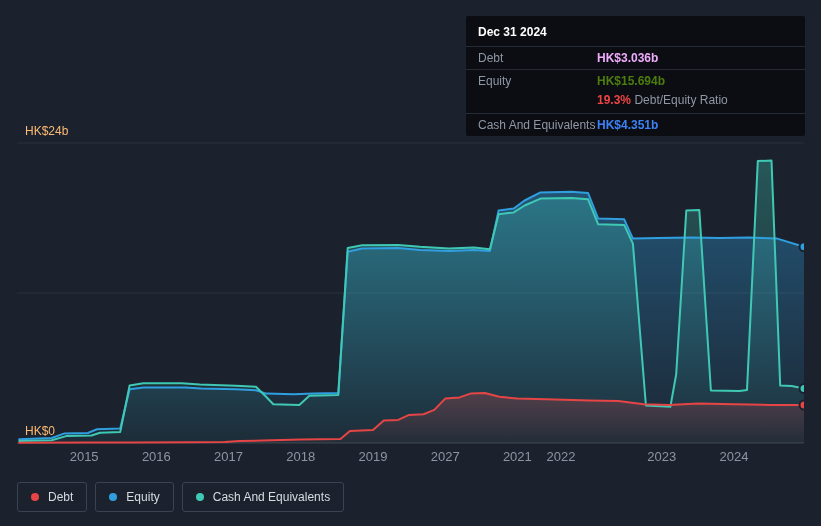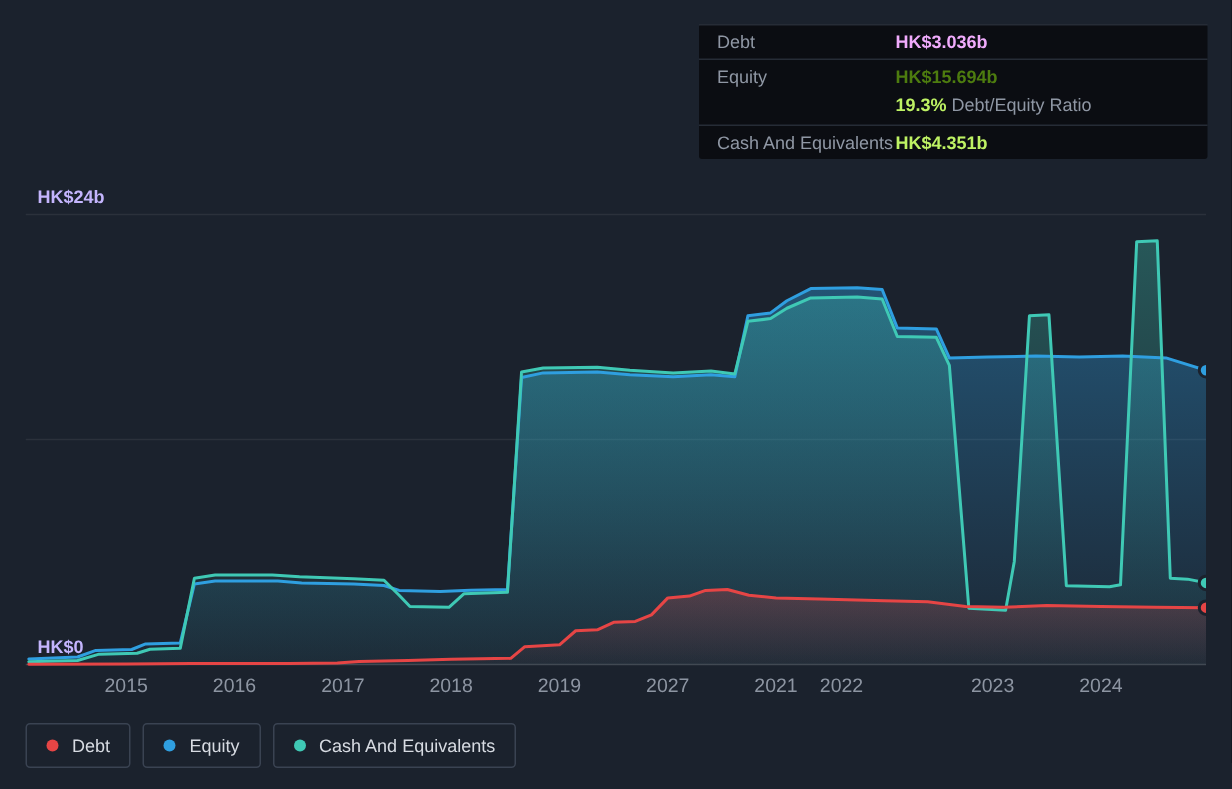--- a/index.html
+++ b/index.html
@@ -7,59 +7,60 @@
          font-family:"Liberation Sans",sans-serif;}
   
   .tooltip{position:absolute;left:466px;top:16px;width:339px;background:#0b0d12;z-index:6;
            font-size:12px;border-radius:2px;}
   .tt-header{padding:9px 12px 7px;color:#ffffff;font-weight:700;}
   .tt-div{height:1px;background:#262c36;}
   .tt-row{display:flex;align-items:baseline;padding:4px 12px;}
   .tt-label{flex:0 0 119px;color:#8f97a4;}
   .tt-value{font-weight:700;}
   .tt-ratio{padding:1px 12px 6px 131px;color:#8f97a4;}
-  .tt-ratio b{color:#bef264;font-weight:700;}
+  .tt-ratio b{color:#ef4444;font-weight:700;}
   
-  .y-label{position:absolute;left:25px;color:#c4b5fd;font-weight:700;font-size:12px;z-index:3;text-align:center;}
+  .y-label{position:absolute;left:25px;color:#fdba74;font-weight:400;font-size:12px;z-index:3;text-align:center;}
   .y-label.top{top:124px;}
   .y-label.bottom{top:424px;}
   #x-axis{position:absolute;left:0;top:449px;width:100%;height:16px;}
   .x-tick{position:absolute;top:0;transform:translateX(-50%);font-size:13px;color:#8d95a2;}
   
   #chart-wrap{position:absolute;left:17px;top:140px;width:787px;height:310px;}
   
   .legend{position:absolute;left:17px;top:482px;display:flex;gap:8px;}
   .legend-item{display:flex;align-items:center;gap:9px;border:1px solid #3a4352;border-radius:3px;
                padding:7px 13px;font-size:12px;color:#d7dbe2;cursor:pointer;background:transparent;}
   .legend-dot{width:8px;height:8px;border-radius:50%;flex:0 0 auto;}
 </style>
 </head>
 <body>
 
 <div class="stage">
 
   <div class="tooltip">
+    <div class="tt-header">Dec 31 2024</div>
     <div class="tt-div"></div>
     <div class="tt-row">
       <span class="tt-label">Debt</span>
       <span class="tt-value" style="color: #f0abfc;">HK$3.036b</span>
     </div>
     <div class="tt-div"></div>
     <div class="tt-row">
       <span class="tt-label">Equity</span>
       <span class="tt-value" style="color: #4d7c0f;">HK$15.694b</span>
     </div>
     <div class="tt-ratio">
       <b>19.3%</b>
       <span>Debt/Equity Ratio</span>
     </div>
     <div class="tt-div"></div>
     <div class="tt-row">
       <span class="tt-label">Cash And Equivalents</span>
-      <span class="tt-value" style="color: #bef264;">HK$4.351b</span>
+      <span class="tt-value" style="color: #3b82f6;">HK$4.351b</span>
     </div>
   </div>
 
   <div class="y-label top">HK$24b</div>
   <div class="y-label bottom">HK$0</div>
 
   <div id="chart-wrap">
     <svg id="chart-svg" width="787" height="310" viewBox="0 0 787 310">
         <defs>
           <linearGradient id="g0" x1="0" x2="0" y1="0" y2="1">

